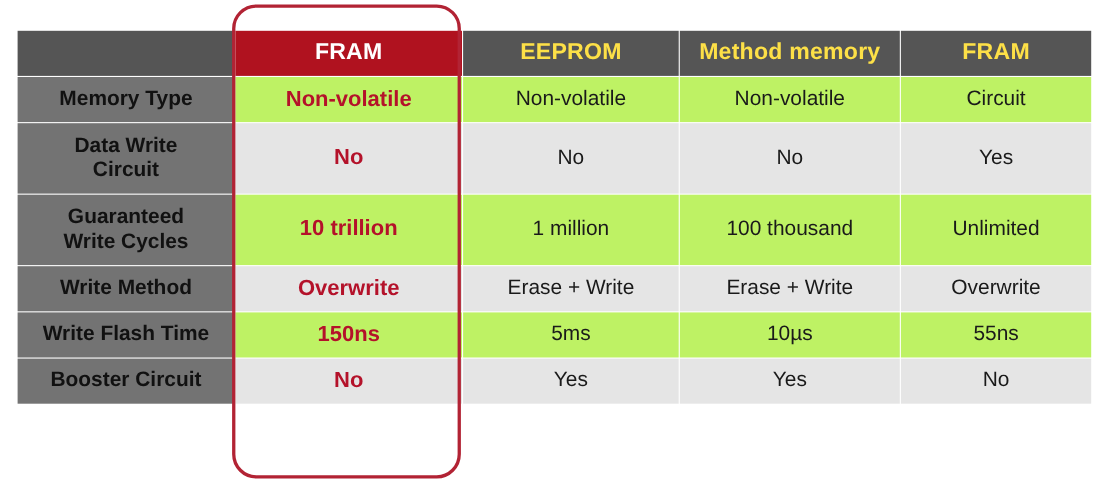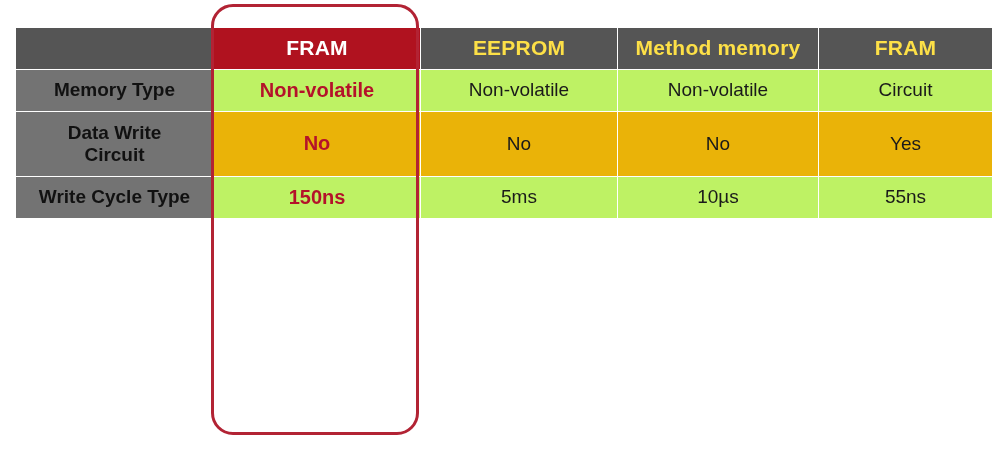--- a/index.html
+++ b/index.html
@@ -71,21 +71,21 @@
     font-weight:bold;
     font-size:19px;
   }
 
   
   td.cell{
     color:#1a1a1a;
     font-size:19px;
     font-weight:normal;
   }
-  tr.alt-light td.cell{background:#eab308;}
+  tr.alt-light td.cell{background:#e5e5e5;}
   tr.alt-dark  td.cell{background:#bef264;}
 
   
   td.cell.fram{
     color:#B4122A;
     font-weight:bold;
     font-size:20px;
   }
 
   tr.h1 td,tr.h1 th{height:41px;}
@@ -129,29 +129,53 @@
         <td class="rowlabel">
           <span class="two-line">Data Write</span>
           <span class="two-line">Circuit</span>
         </td>
         <td class="cell fram">No</td>
         <td class="cell">No</td>
         <td class="cell">No</td>
         <td class="cell">Yes</td>
       </tr>
 
+      <tr class="h2 alt-dark">
+        <td class="rowlabel">
+          <span class="two-line">Guaranteed</span>
+          <span class="two-line">Write Cycles</span>
+        </td>
+        <td class="cell fram">10 trillion</td>
+        <td class="cell">1 million</td>
+        <td class="cell">100 thousand</td>
+        <td class="cell">Unlimited</td>
+      </tr>
 
+      <tr class="h1 alt-light">
+        <td class="rowlabel">Write Method</td>
+        <td class="cell fram">Overwrite</td>
+        <td class="cell">Erase + Write</td>
+        <td class="cell">Erase + Write</td>
+        <td class="cell">Overwrite</td>
+      </tr>
 
       <tr class="h1 alt-dark">
-        <td class="rowlabel">Write Cycle Type</td>
+        <td class="rowlabel">Write Flash Time</td>
         <td class="cell fram">150ns</td>
         <td class="cell">5ms</td>
         <td class="cell">10µs</td>
         <td class="cell">55ns</td>
       </tr>
 
+      <tr class="h1 alt-light">
+        <td class="rowlabel">Booster Circuit</td>
+        <td class="cell fram">No</td>
+        <td class="cell">Yes</td>
+        <td class="cell">Yes</td>
+        <td class="cell">No</td>
+      </tr>
 
     </tbody>
   </table>
 
   <div id="highlight"></div>
 
 </div>
 
 </body></html>

